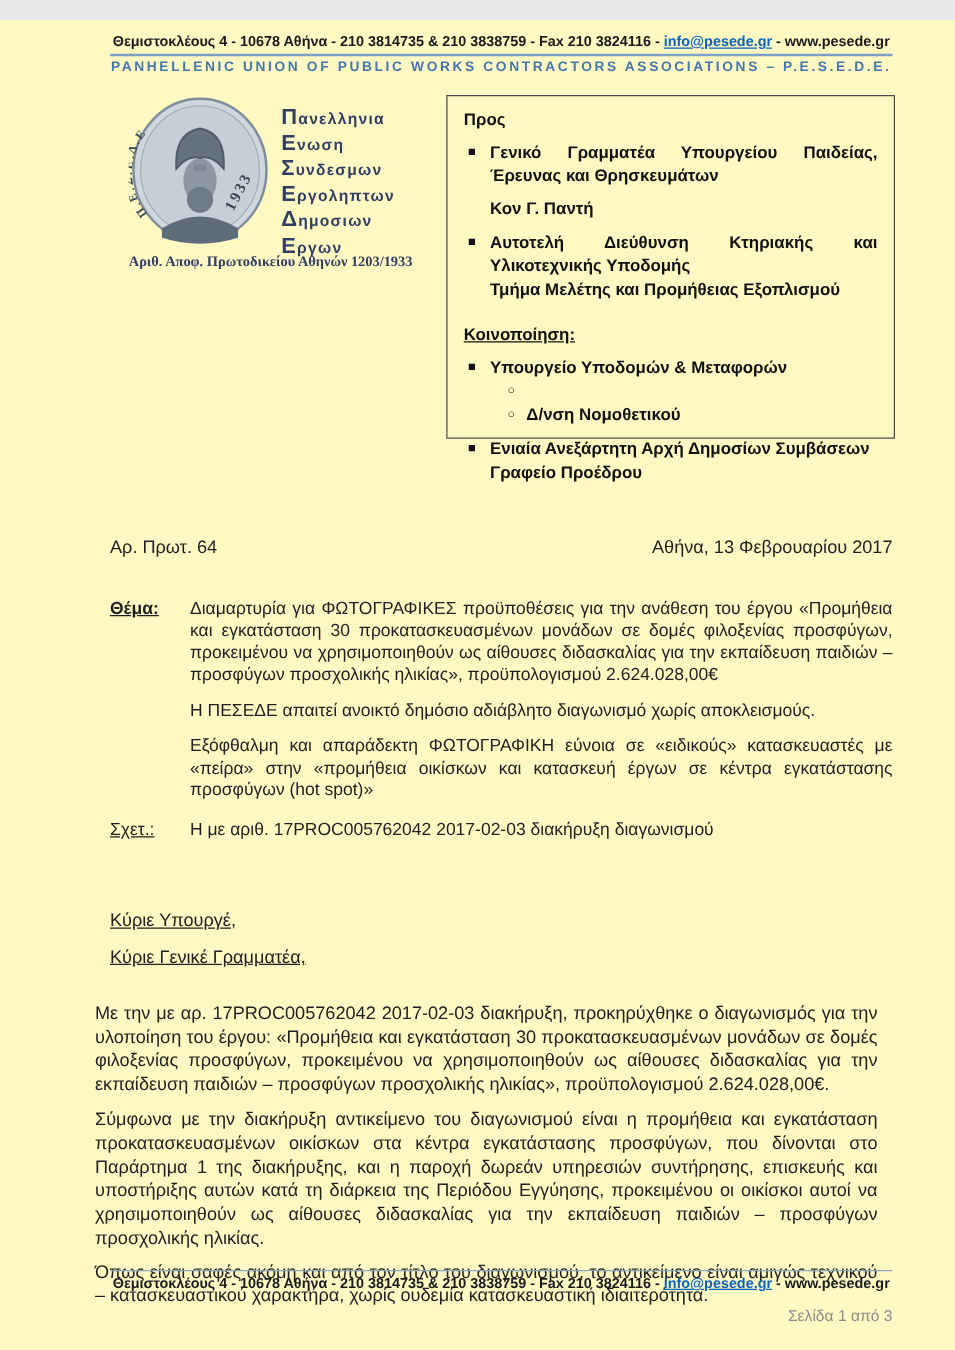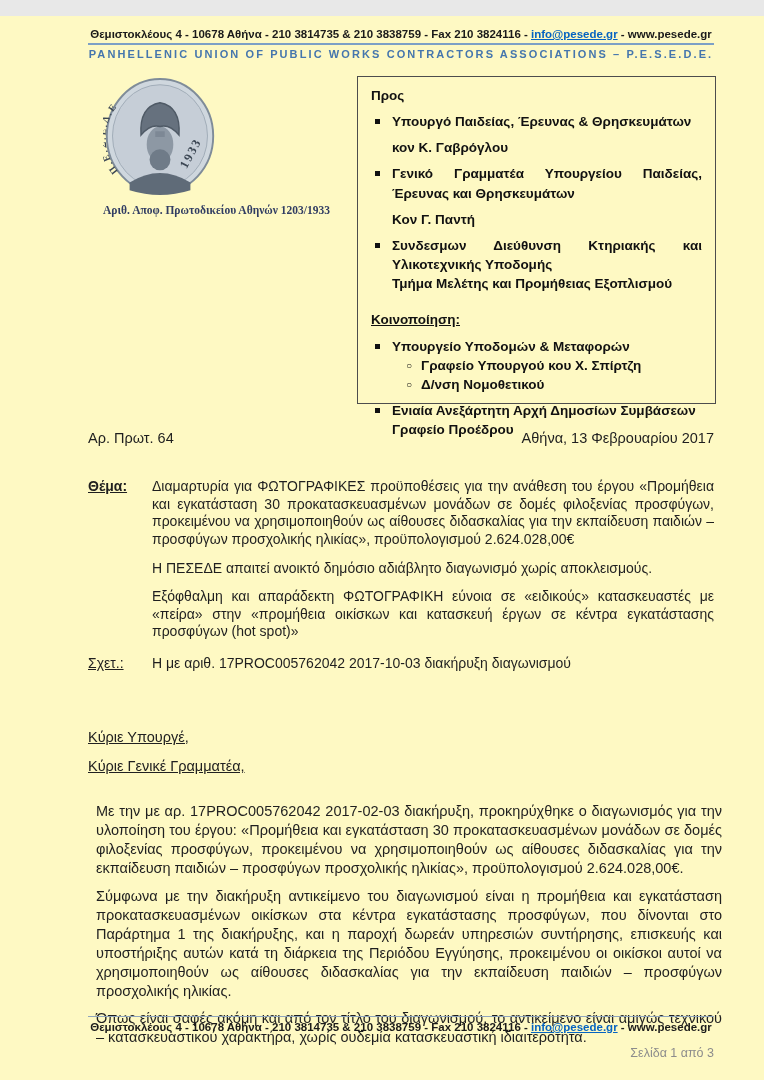--- a/index.html
+++ b/index.html
@@ -23,21 +23,21 @@
     line-height:18.5px;
   }
   .acronym-word::first-letter{font-size:17.5px;}
   .registration{
     position:absolute;top:128px;left:0;width:260px;
     font-family:"Liberation Serif",serif;font-weight:bold;
     font-size:11.5px;color:#313d63;
   }
   
   .recipients-box{
-    position:absolute;top:60px;left:357px;width:359px;height:328px;
+    position:absolute;top:60px;left:357px;width:359px;height:275px;
     border:1px solid #4d4d4d;box-sizing:border-box;
     padding:9px 13px 8px 13px;
     font-size:13.5px;font-weight:bold;color:#111;line-height:1.42;
   }
   .box-heading{margin:0 0 7px 0;}
   .box-heading.underlined{text-decoration:underline;}
   .bullet-item{display:flex;margin:0 0 7px 0;}
   .sq-bullet{
     flex:none;width:5px;height:5px;background:#111;display:inline-block;
     margin:7px 12px 0 4px;
@@ -58,21 +58,21 @@
   .subject-label{flex:none;width:64px;font-weight:bold;text-decoration:underline;}
   .subject-text{flex:1;text-align:justify;}
   .subject-text p{margin:0 0 11px 0;}
   .rel-row{display:flex;margin-top:3px;}
   .rel-label{flex:none;width:64px;text-decoration:underline;}
   .rel-text{flex:1;}
   
   .salutation{position:absolute;top:712px;left:88px;font-size:14.5px;line-height:1.26;text-decoration:underline;}
   .salutation div{margin-bottom:11px;}
   .letter-body{
-    position:absolute;top:786px;left:96px;width:626px;
+    position:absolute;top:786px;left:76px;width:626px;
     font-size:14.5px;line-height:1.32;text-align:justify;color:#1f1f1f;
   }
   .letter-body p{margin:0 0 8px 0;}
   
   .footer{
     position:absolute;top:1000px;left:88px;width:626px;
     border-top:1.5px solid #8fa5bd;padding-top:4px;text-align:center;
     font-size:11.5px;font-weight:bold;color:#1a1a1a;white-space:nowrap;
   }
   .page-number{
@@ -103,60 +103,60 @@
       <path d="M28,112 Q60,92 92,112 L92,120 Q60,130 28,120 Z" fill="#5f6b78"></path>
       <ellipse cx="60" cy="72" rx="14" ry="19" fill="#8d98a4"></ellipse>
       <ellipse cx="60" cy="88" rx="11" ry="11" fill="#6f7b88"></ellipse>
       <path d="M40,62 Q38,32 60,28 Q82,32 80,62 Q70,50 60,53 Q50,50 40,62 Z" fill="#66717e" stroke="#4f5a66" stroke-width="1.5"></path>
       <rect x="55" y="58" width="10" height="6" fill="#7d8895"></rect>
       <text font-size="10" font-weight="bold" fill="#3c4754" letter-spacing="2" font-family="Liberation Serif, serif">
         <textPath href="#larc">Π.Ε.Σ.Ε.Δ.Ε</textPath>
       </text>
       <text x="0" y="0" transform="translate(88,98) rotate(-62)" font-size="13" font-weight="bold" fill="#3c4754" letter-spacing="2" font-family="Liberation Serif, serif">1933</text>
     </svg>
+    <div class="acronym">
+      <div class="acronym-word">Πανελληνια</div>
+      <div class="acronym-word">Ενωση</div>
+      <div class="acronym-word">Συνδεσμων</div>
+      <div class="acronym-word">Εργοληπτων</div>
+      <div class="acronym-word">Δημοσιων</div>
+      <div class="acronym-word">Εργων</div>
+    </div>
     <div class="registration">Αριθ. Αποφ. Πρωτοδικείου Αθηνών 1203/1933</div>
   </div>
 
   <div class="recipients-box">
     <div class="box-heading">Προς</div>
 
-    <div class="bullet-item">
-      <span class="sq-bullet"></span>
-      <div class="bullet-text">
-        <div>Υπουργό Παιδείας, Έρευνας &amp; Θρησκευμάτων</div>
-        <div class="sub-line gap">κον Κ. Γαβρόγλου</div>
-      </div>
-    </div>
 
     <div class="bullet-item">
       <span class="sq-bullet"></span>
       <div class="bullet-text">
         <div>Γενικό Γραμματέα Υπουργείου Παιδείας, Έρευνας και Θρησκευμάτων</div>
         <div class="sub-line gap">Κον Γ. Παντή</div>
       </div>
     </div>
 
     <div class="bullet-item">
       <span class="sq-bullet"></span>
       <div class="bullet-text">
-        <div>Συνδεσμων Διεύθυνση Κτηριακής και Υλικοτεχνικής Υποδομής</div>
+        <div>Αυτοτελή Διεύθυνση Κτηριακής και Υλικοτεχνικής Υποδομής</div>
         <div class="sub-line">Τμήμα Μελέτης και Προμήθειας Εξοπλισμού</div>
       </div>
     </div>
 
     <div class="cc-gap"></div>
     <div class="box-heading underlined">Κοινοποίηση:</div>
 
     <div class="bullet-item">
       <span class="sq-bullet"></span>
       <div class="bullet-text">
         <div>Υπουργείο Υποδομών &amp; Μεταφορών</div>
         <div class="circle-row">
           <span class="circ">○</span>
-          <span>Γραφείο Υπουργού κου Χ. Σπίρτζη</span>
         </div>
         <div class="circle-row">
           <span class="circ">○</span>
           <span>Δ/νση Νομοθετικού</span>
         </div>
       </div>
     </div>
 
     <div class="bullet-item">
       <span class="sq-bullet"></span>
@@ -176,21 +176,21 @@
     <div class="subject-row">
       <div class="subject-label">Θέμα:</div>
       <div class="subject-text">
         <p>Διαμαρτυρία για ΦΩΤΟΓΡΑΦΙΚΕΣ προϋποθέσεις για την ανάθεση του έργου «Προμήθεια και εγκατάσταση 30 προκατασκευασμένων μονάδων σε δομές φιλοξενίας προσφύγων, προκειμένου να χρησιμοποιηθούν ως αίθουσες διδασκαλίας  για την εκπαίδευση παιδιών – προσφύγων προσχολικής ηλικίας», προϋπολογισμού 2.624.028,00€</p>
         <p>Η ΠΕΣΕΔΕ απαιτεί ανοικτό δημόσιο αδιάβλητο διαγωνισμό χωρίς αποκλεισμούς.</p>
         <p>Εξόφθαλμη και απαράδεκτη ΦΩΤΟΓΡΑΦΙΚΗ εύνοια σε «ειδικούς» κατασκευαστές με «πείρα» στην «προμήθεια οικίσκων και κατασκευή έργων σε κέντρα εγκατάστασης προσφύγων (hot spot)»</p>
       </div>
     </div>
     <div class="rel-row">
       <div class="rel-label">Σχετ.:</div>
-      <div class="rel-text">Η με αριθ. 17PROC005762042 2017-10-03 διακήρυξη διαγωνισμού</div>
+      <div class="rel-text">Η με αριθ. 17PROC005762042 2017-02-03 διακήρυξη διαγωνισμού</div>
     </div>
   </div>
 
   <div class="salutation">
     <div>Κύριε Υπουργέ,</div>
     <div>Κύριε Γενικέ Γραμματέα,</div>
   </div>
 
   <div class="letter-body">
     <p>Με την με αρ. 17PROC005762042 2017-02-03 διακήρυξη, προκηρύχθηκε ο διαγωνισμός για την υλοποίηση του έργου: «Προμήθεια και εγκατάσταση 30 προκατασκευασμένων μονάδων σε δομές φιλοξενίας προσφύγων, προκειμένου να χρησιμοποιηθούν ως αίθουσες διδασκαλίας  για την εκπαίδευση παιδιών – προσφύγων προσχολικής ηλικίας», προϋπολογισμού 2.624.028,00€.</p>

